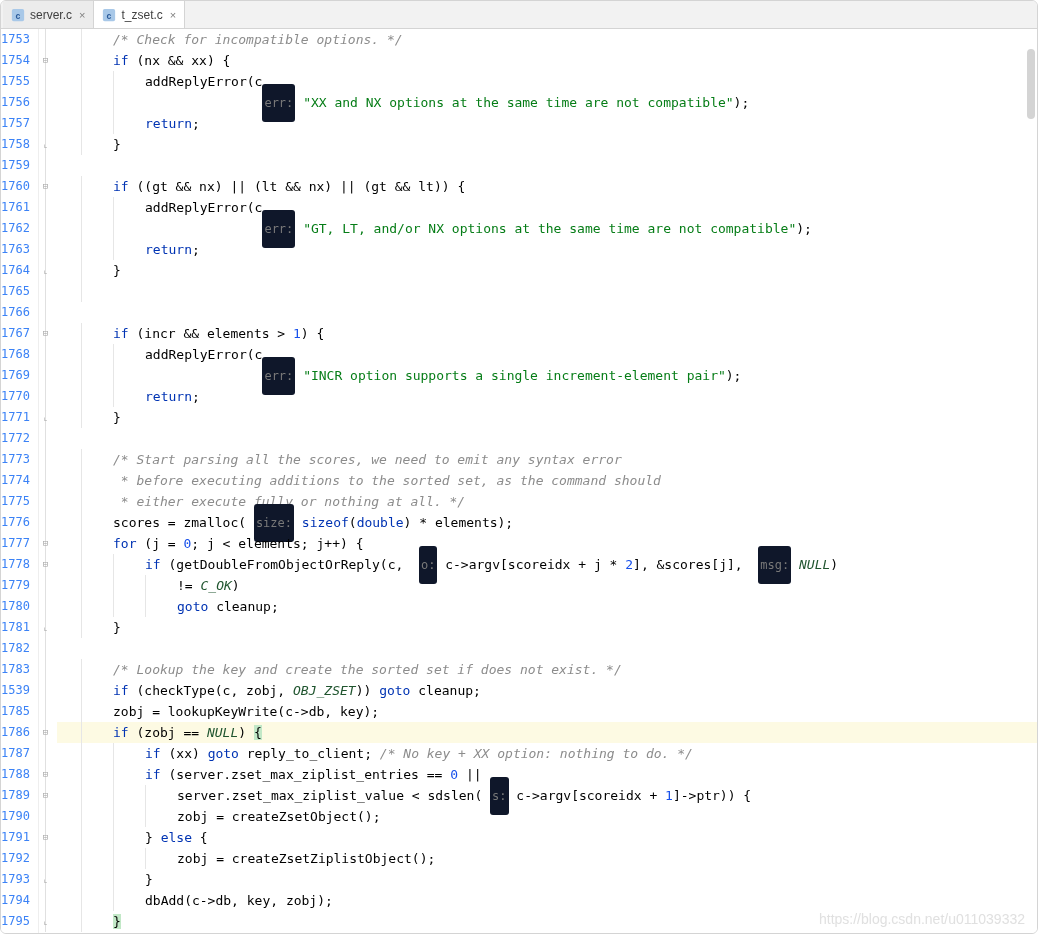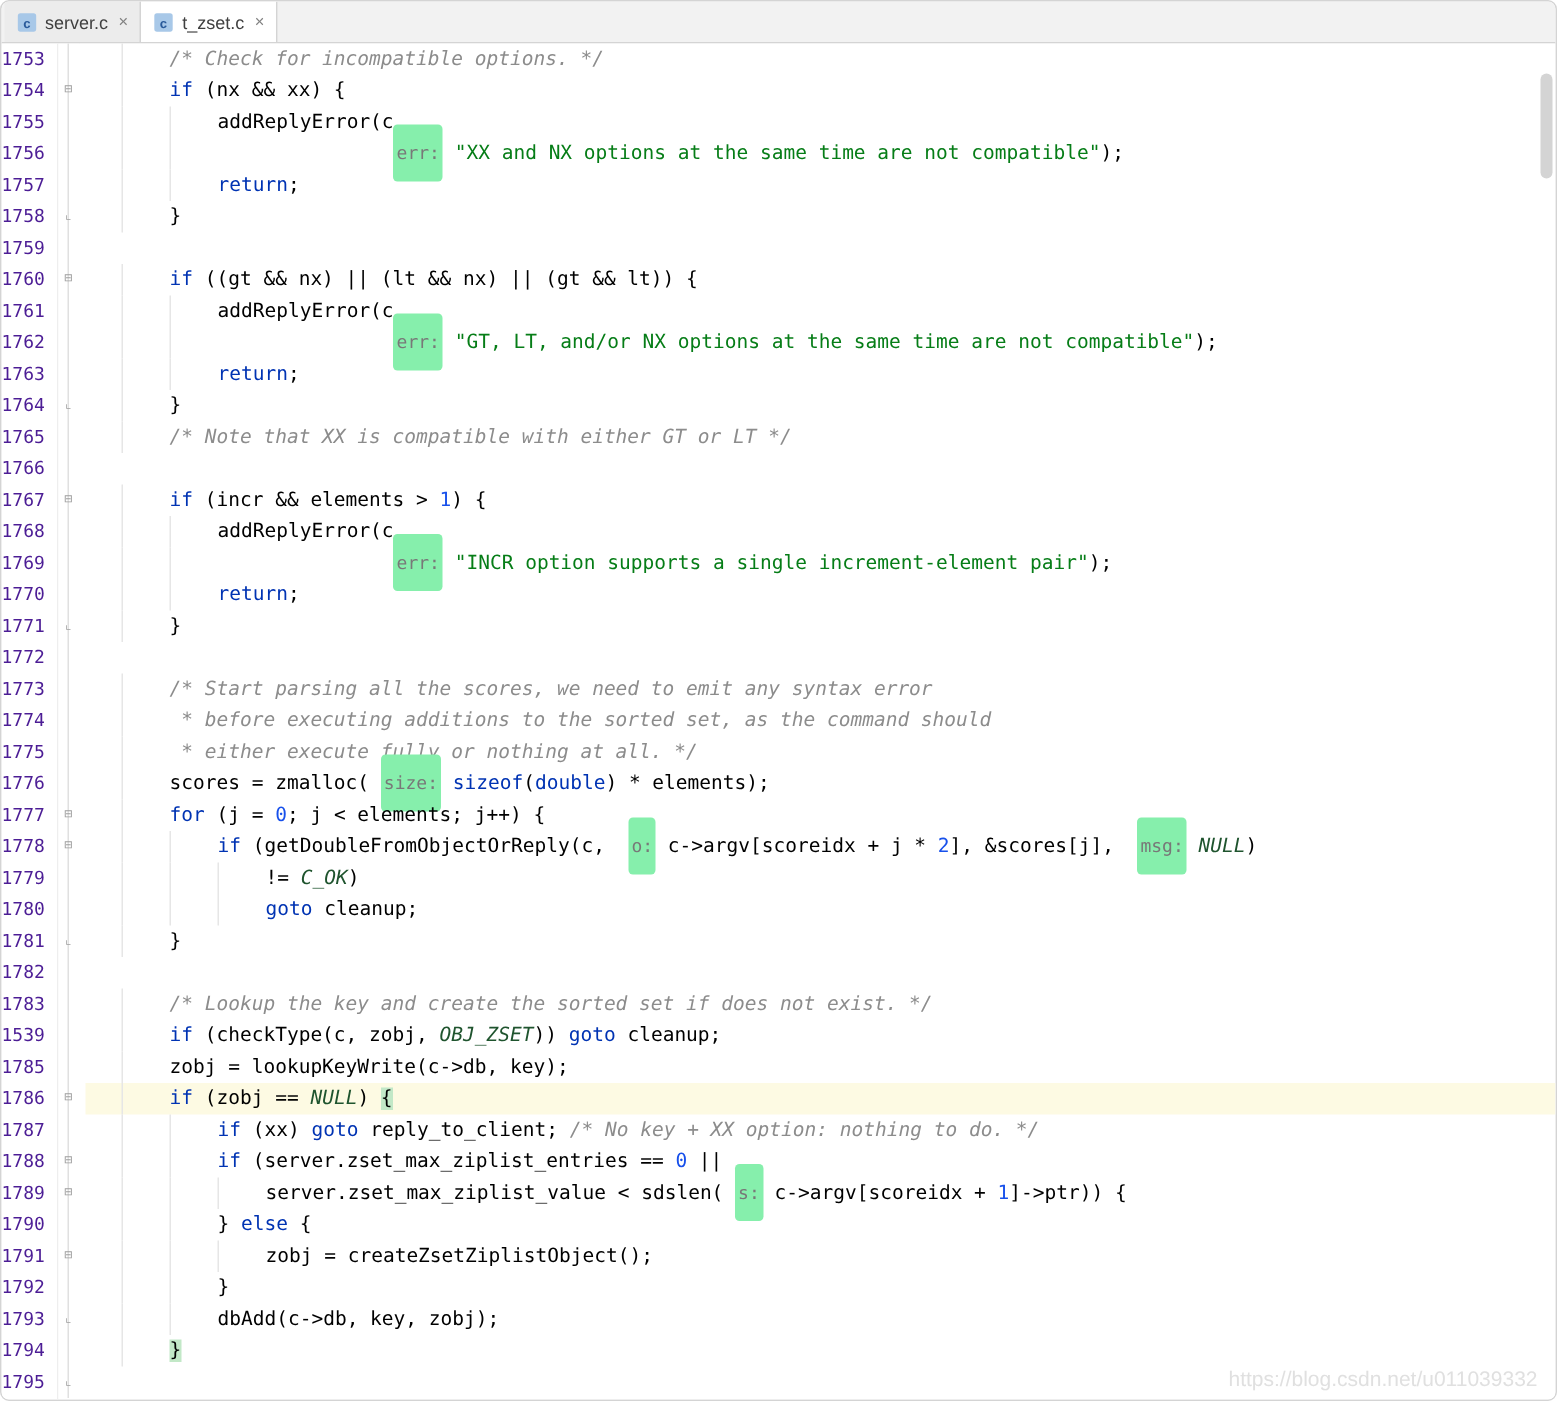--- a/index.html
+++ b/index.html
@@ -52,21 +52,21 @@
 .editor-area {
   display: flex;
   height: calc(100% - 28px);
   position: relative;
 }
 
 .gutter {
   width: 38px;
   background: #ffffff;
   text-align: right;
-  color: #4c1d95;
+  color: #3b82f6;
   font-size: 12px;
   flex-shrink: 0;
   border-right: 1px solid #eeeeee;
 }
 .gutter .line-no {
   height: 21px;
   line-height: 21px;
   padding-right: 12px;
   font-family: "Menlo", "Monaco", "Consolas", monospace;
 }
@@ -117,21 +117,21 @@
   height: 21px;
   vertical-align: top;
 }
 
 .kw { color: #0033b3; }
 .num { color: #1750eb; }
 .str { color: #067d17; }
 .com { color: #8c8c8c; font-style: italic; }
 .mac { color: #1f542e; font-style: italic; }
 .param-hint {
-  background: #86efac;
+  background: #0f172a;
   color: #787878;
   border-radius: 3px;
   font-style: normal;
   font-size: 12px;
   padding: 12px 2px;
 }
 
 .caret-bg {
   background: #c2e8c7;
 }
@@ -251,21 +251,21 @@
       <div class="code-line"><span style="display: inline-block; width: 24px;"></span><span class="guide" style="width: 32px;"></span><span class="guide" style="width: 32px;"></span><span>addReplyError(c,</span></div>
       <div class="code-line"><span style="display: inline-block; width: 24px;"></span><span class="guide" style="width: 32px;"></span><span class="guide" style="width: 32px;"></span><span>               </span><span class="param-hint">err:</span><span> </span><span class="str">"XX and NX options at the same time are not compatible"</span><span>);</span></div>
       <div class="code-line"><span style="display: inline-block; width: 24px;"></span><span class="guide" style="width: 32px;"></span><span class="guide" style="width: 32px;"></span><span class="kw">return</span><span>;</span></div>
       <div class="code-line"><span style="display: inline-block; width: 24px;"></span><span class="guide" style="width: 32px;"></span><span>}</span></div>
       <div class="code-line"><span style="display: inline-block; width: 24px;"></span></div>
       <div class="code-line"><span style="display: inline-block; width: 24px;"></span><span class="guide" style="width: 32px;"></span><span class="kw">if</span><span> ((gt &amp;&amp; nx) || (lt &amp;&amp; nx) || (gt &amp;&amp; lt)) {</span></div>
       <div class="code-line"><span style="display: inline-block; width: 24px;"></span><span class="guide" style="width: 32px;"></span><span class="guide" style="width: 32px;"></span><span>addReplyError(c,</span></div>
       <div class="code-line"><span style="display: inline-block; width: 24px;"></span><span class="guide" style="width: 32px;"></span><span class="guide" style="width: 32px;"></span><span>               </span><span class="param-hint">err:</span><span> </span><span class="str">"GT, LT, and/or NX options at the same time are not compatible"</span><span>);</span></div>
       <div class="code-line"><span style="display: inline-block; width: 24px;"></span><span class="guide" style="width: 32px;"></span><span class="guide" style="width: 32px;"></span><span class="kw">return</span><span>;</span></div>
       <div class="code-line"><span style="display: inline-block; width: 24px;"></span><span class="guide" style="width: 32px;"></span><span>}</span></div>
-      <div class="code-line"><span style="display: inline-block; width: 24px;"></span><span class="guide" style="width: 32px;"></span><span class="com">/* Note that XX is compatible with either GT or LT */</span></div>
+      <div class="code-line"><span style="display: inline-block; width: 24px;"></span><span class="guide" style="width: 32px;"></span></div>
       <div class="code-line"><span style="display: inline-block; width: 24px;"></span></div>
       <div class="code-line"><span style="display: inline-block; width: 24px;"></span><span class="guide" style="width: 32px;"></span><span class="kw">if</span><span> (incr &amp;&amp; elements &gt; </span><span class="num">1</span><span>) {</span></div>
       <div class="code-line"><span style="display: inline-block; width: 24px;"></span><span class="guide" style="width: 32px;"></span><span class="guide" style="width: 32px;"></span><span>addReplyError(c,</span></div>
       <div class="code-line"><span style="display: inline-block; width: 24px;"></span><span class="guide" style="width: 32px;"></span><span class="guide" style="width: 32px;"></span><span>               </span><span class="param-hint">err:</span><span> </span><span class="str">"INCR option supports a single increment-element pair"</span><span>);</span></div>
       <div class="code-line"><span style="display: inline-block; width: 24px;"></span><span class="guide" style="width: 32px;"></span><span class="guide" style="width: 32px;"></span><span class="kw">return</span><span>;</span></div>
       <div class="code-line"><span style="display: inline-block; width: 24px;"></span><span class="guide" style="width: 32px;"></span><span>}</span></div>
       <div class="code-line"><span style="display: inline-block; width: 24px;"></span></div>
       <div class="code-line"><span style="display: inline-block; width: 24px;"></span><span class="guide" style="width: 32px;"></span><span class="com">/* Start parsing all the scores, we need to emit any syntax error</span></div>
       <div class="code-line"><span style="display: inline-block; width: 24px;"></span><span class="guide" style="width: 32px;"></span><span class="com"> * before executing additions to the sorted set, as the command should</span></div>
       <div class="code-line"><span style="display: inline-block; width: 24px;"></span><span class="guide" style="width: 32px;"></span><span class="com"> * either execute fully or nothing at all. */</span></div>
@@ -276,20 +276,21 @@
       <div class="code-line"><span style="display: inline-block; width: 24px;"></span><span class="guide" style="width: 32px;"></span><span class="guide" style="width: 32px;"></span><span class="guide" style="width: 32px;"></span><span class="kw">goto</span><span> cleanup;</span></div>
       <div class="code-line"><span style="display: inline-block; width: 24px;"></span><span class="guide" style="width: 32px;"></span><span>}</span></div>
       <div class="code-line"><span style="display: inline-block; width: 24px;"></span></div>
       <div class="code-line"><span style="display: inline-block; width: 24px;"></span><span class="guide" style="width: 32px;"></span><span class="com">/* Lookup the key and create the sorted set if does not exist. */</span></div>
       <div class="code-line"><span style="display: inline-block; width: 24px;"></span><span class="guide" style="width: 32px;"></span><span class="kw">if</span><span> (checkType(c, zobj, </span><span class="mac">OBJ_ZSET</span><span>)) </span><span class="kw">goto</span><span> cleanup;</span></div>
       <div class="code-line"><span style="display: inline-block; width: 24px;"></span><span class="guide" style="width: 32px;"></span><span>zobj = lookupKeyWrite(c-&gt;db, key);</span></div>
       <div class="code-line hl"><span style="display: inline-block; width: 24px;"></span><span class="guide" style="width: 32px;"></span><span class="kw">if</span><span> (zobj == </span><span class="mac">NULL</span><span>) </span><span class="caret-bg">{</span></div>
       <div class="code-line"><span style="display: inline-block; width: 24px;"></span><span class="guide" style="width: 32px;"></span><span class="guide" style="width: 32px;"></span><span class="kw">if</span><span> (xx) </span><span class="kw">goto</span><span> reply_to_client; </span><span class="com">/* No key + XX option: nothing to do. */</span></div>
       <div class="code-line"><span style="display: inline-block; width: 24px;"></span><span class="guide" style="width: 32px;"></span><span class="guide" style="width: 32px;"></span><span class="kw">if</span><span> (server.zset_max_ziplist_entries == </span><span class="num">0</span><span> ||</span></div>
       <div class="code-line"><span style="display: inline-block; width: 24px;"></span><span class="guide" style="width: 32px;"></span><span class="guide" style="width: 32px;"></span><span class="guide" style="width: 32px;"></span><span>server.zset_max_ziplist_value &lt; sdslen( </span><span class="param-hint">s:</span><span> c-&gt;argv[scoreidx + </span><span class="num">1</span><span>]-&gt;ptr)) {</span></div>
+      <div class="code-line"><span style="display: inline-block; width: 24px;"></span><span class="guide" style="width: 32px;"></span><span class="guide" style="width: 32px;"></span><span class="guide" style="width: 32px;"></span><span>zobj = createZsetObject();</span></div>
       <div class="code-line"><span style="display: inline-block; width: 24px;"></span><span class="guide" style="width: 32px;"></span><span class="guide" style="width: 32px;"></span><span>} </span><span class="kw">else</span><span> {</span></div>
       <div class="code-line"><span style="display: inline-block; width: 24px;"></span><span class="guide" style="width: 32px;"></span><span class="guide" style="width: 32px;"></span><span class="guide" style="width: 32px;"></span><span>zobj = createZsetZiplistObject();</span></div>
       <div class="code-line"><span style="display: inline-block; width: 24px;"></span><span class="guide" style="width: 32px;"></span><span class="guide" style="width: 32px;"></span><span>}</span></div>
       <div class="code-line"><span style="display: inline-block; width: 24px;"></span><span class="guide" style="width: 32px;"></span><span class="guide" style="width: 32px;"></span><span>dbAdd(c-&gt;db, key, zobj);</span></div>
       <div class="code-line"><span style="display: inline-block; width: 24px;"></span><span class="guide" style="width: 32px;"></span><span class="caret-bg">}</span></div>
       <div class="scroll-thumb"></div>
     <div class="watermark">https://blog.csdn.net/u011039332</div>
   </div>
 </div>
 

